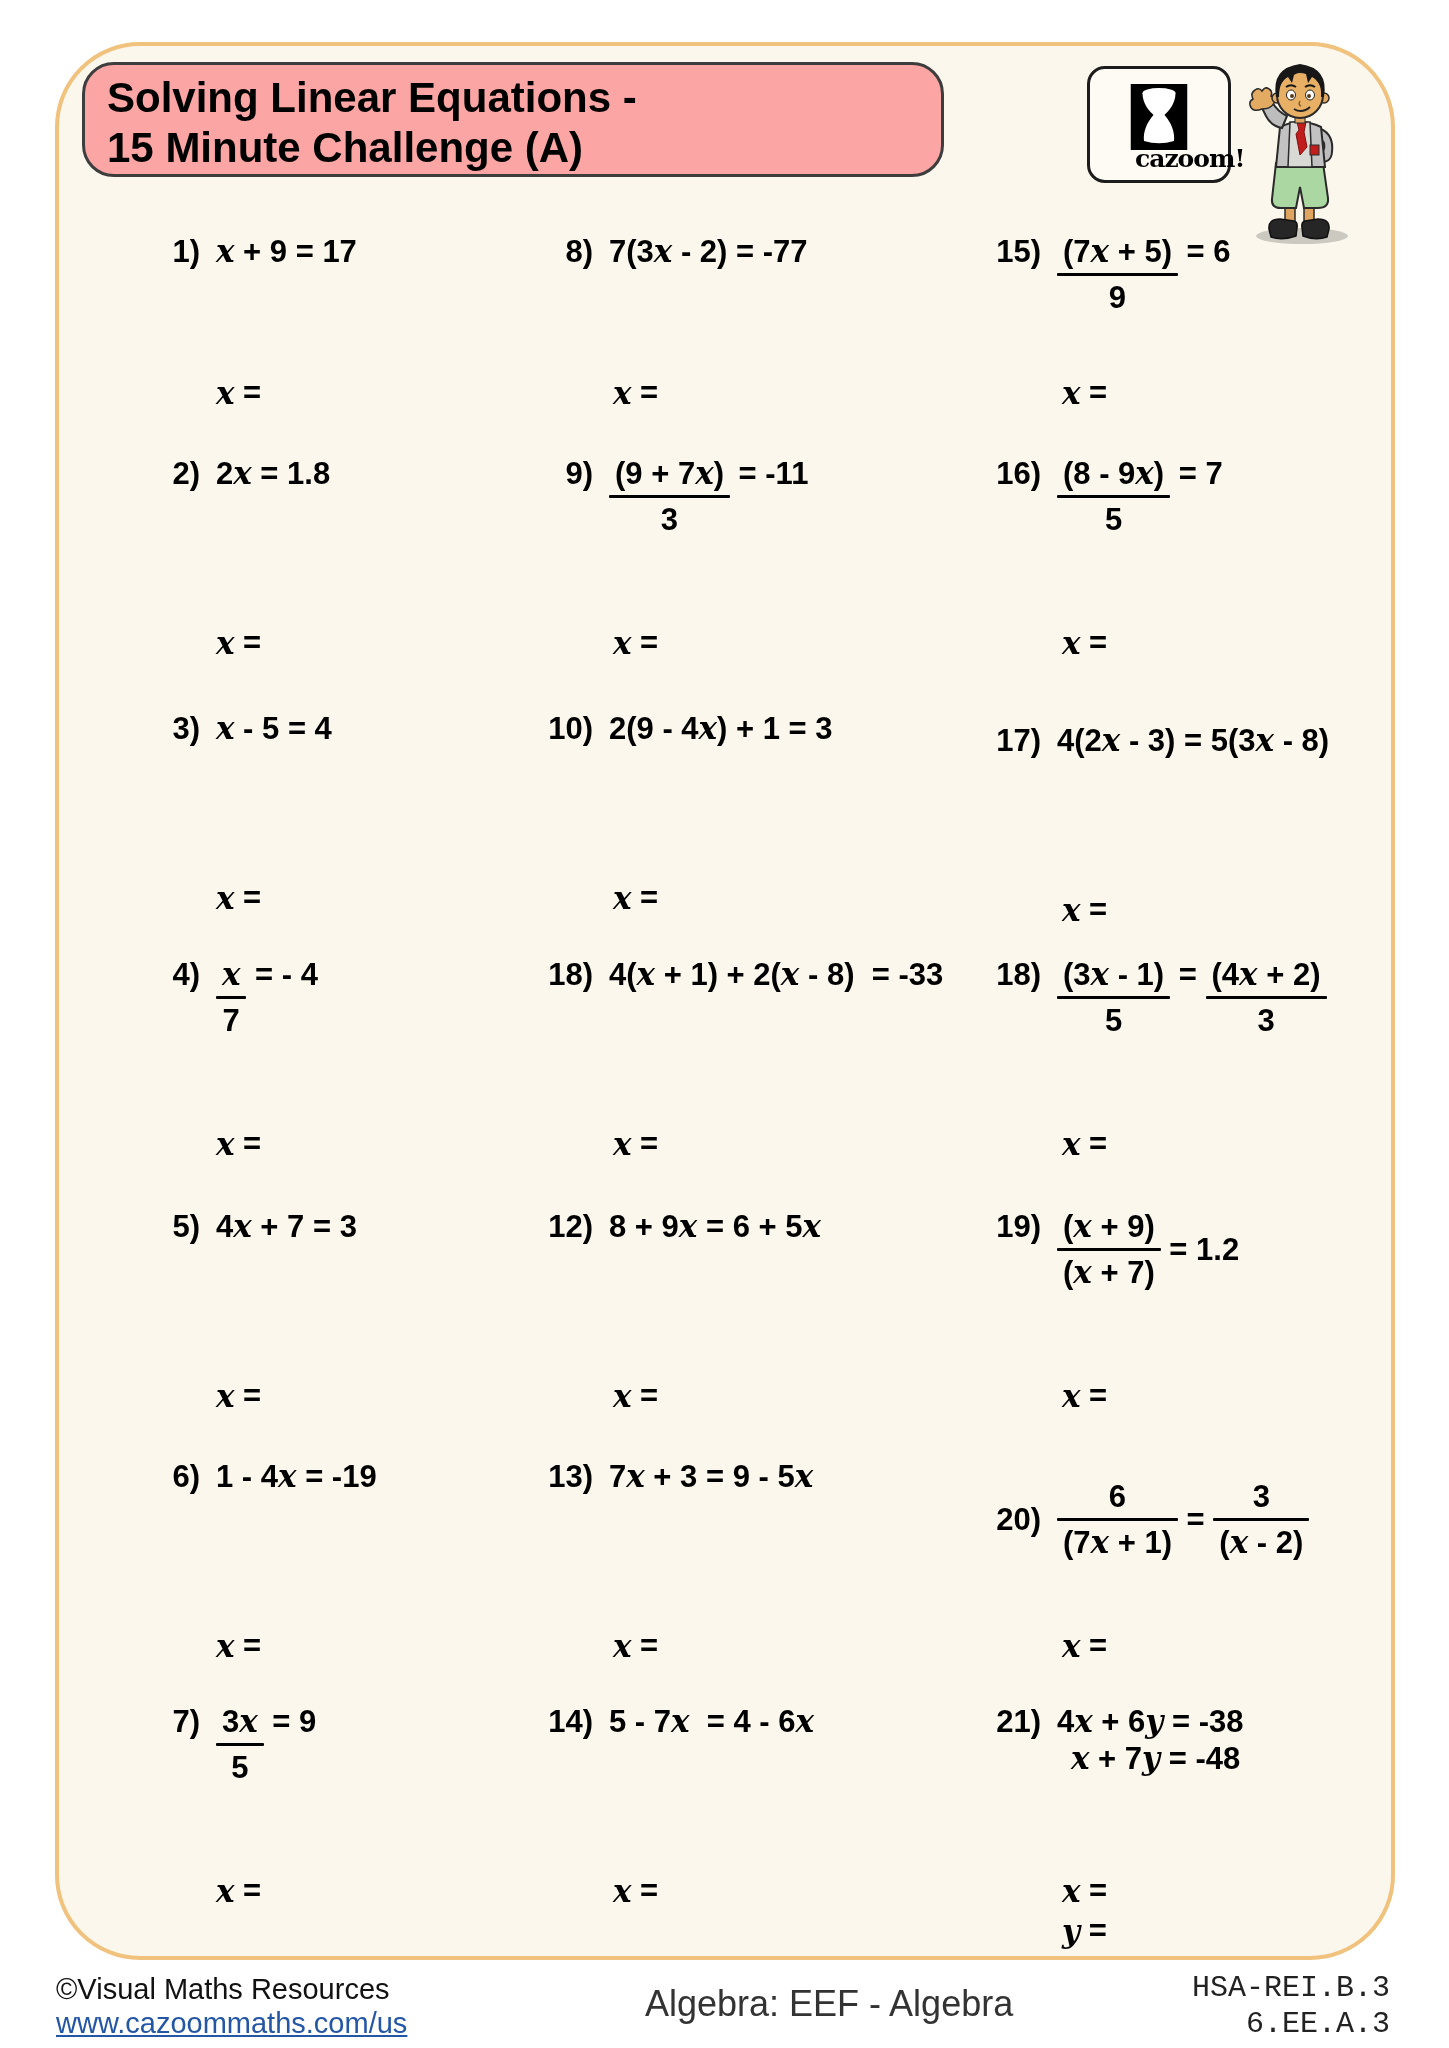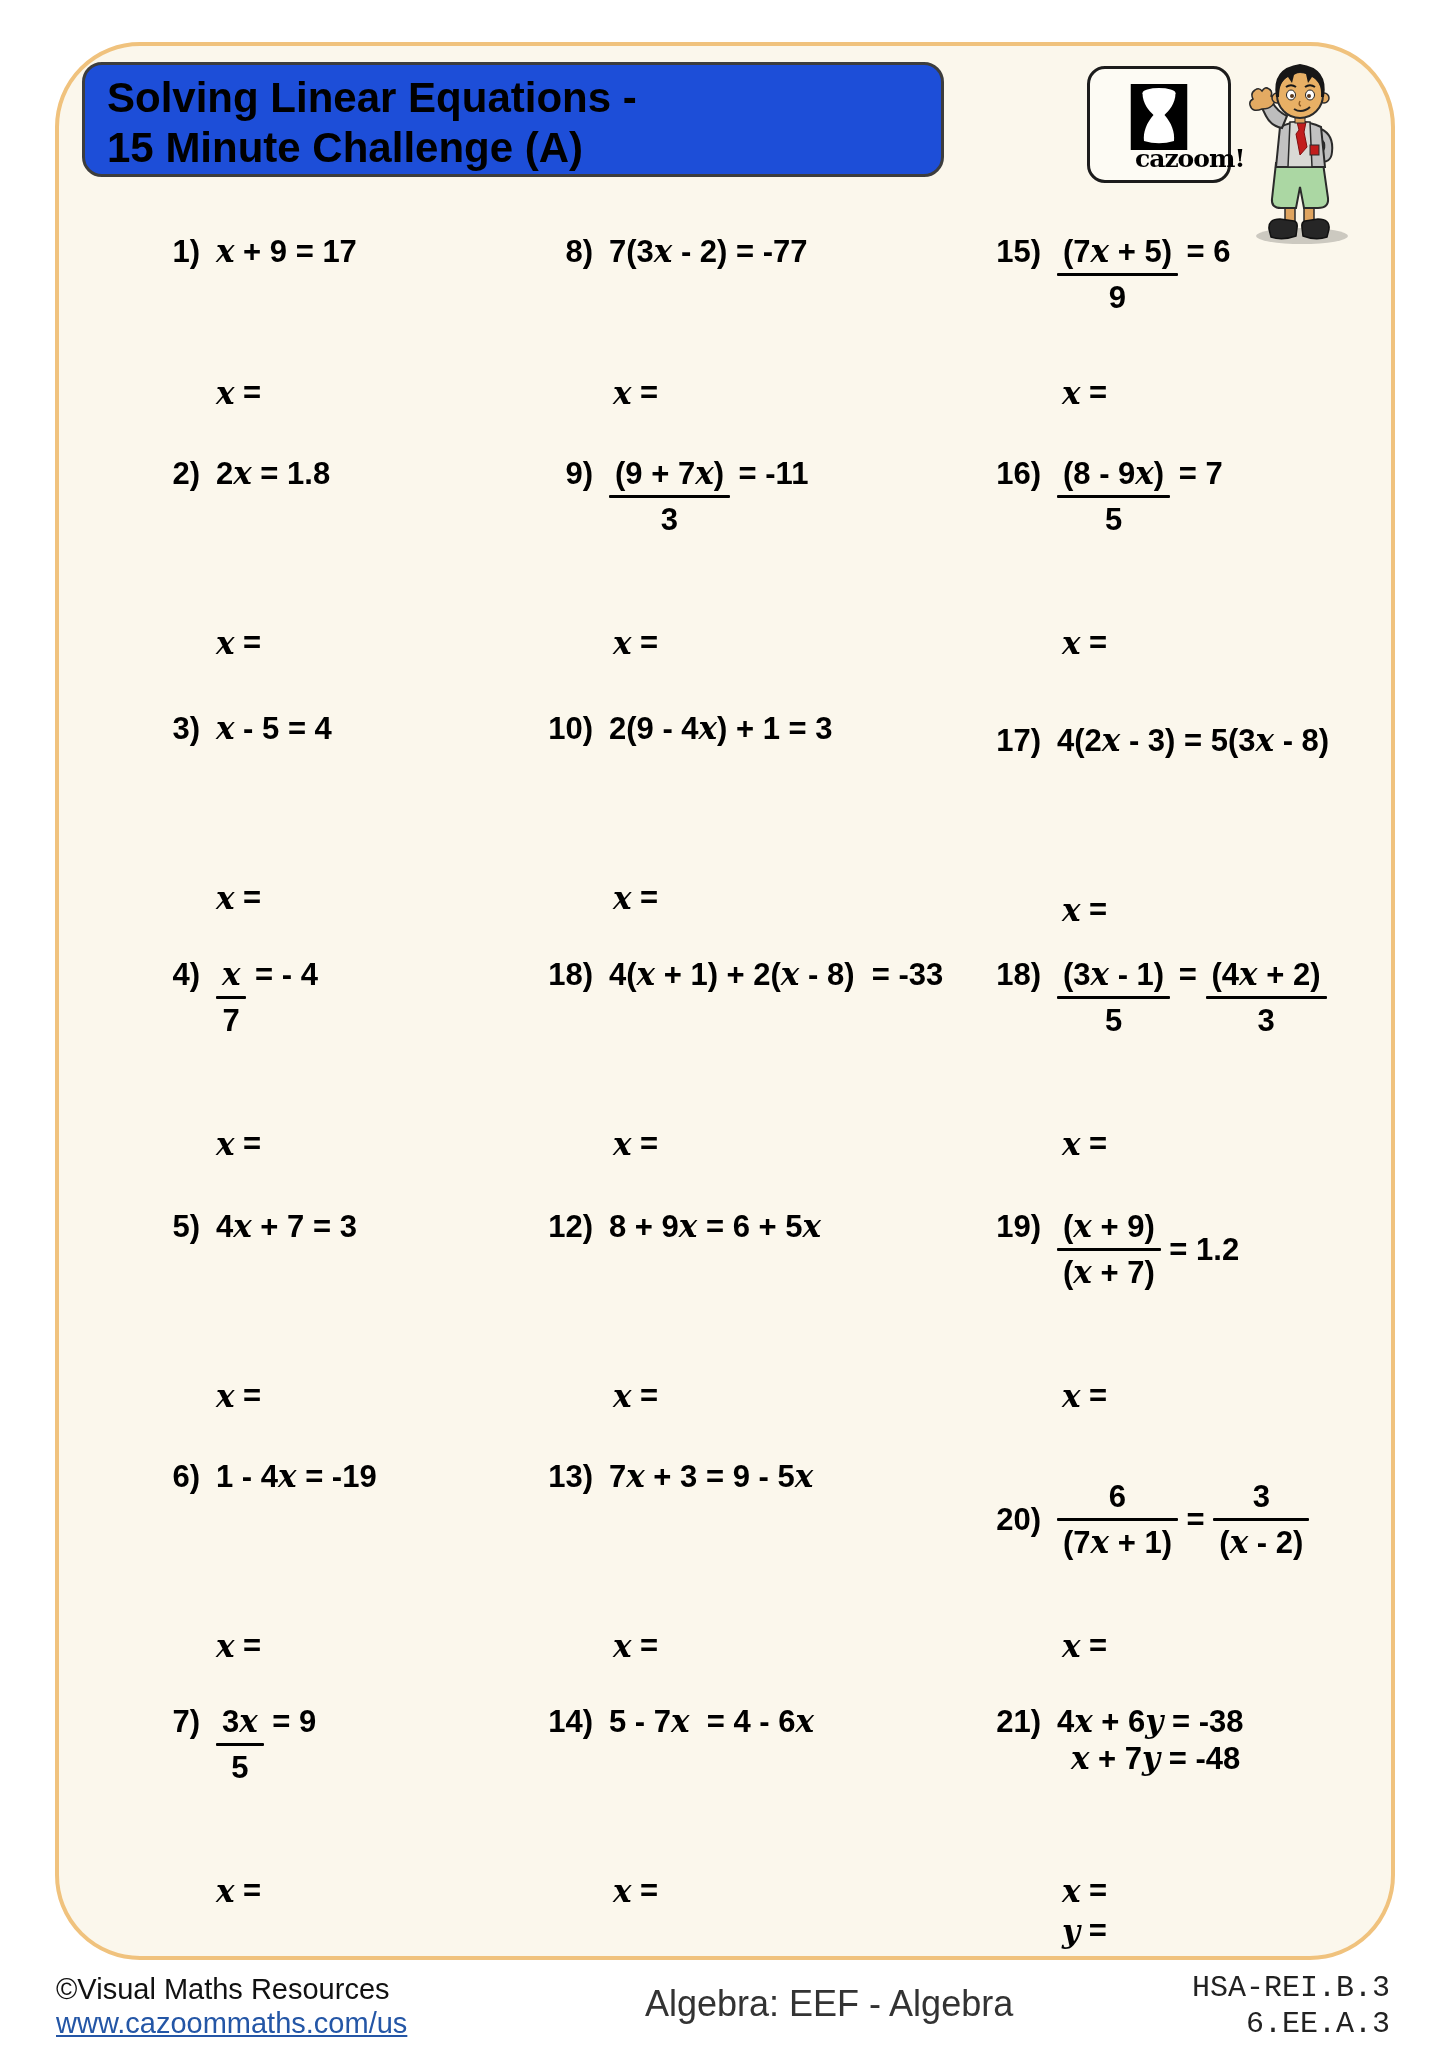--- a/index.html
+++ b/index.html
@@ -7,21 +7,21 @@
     width:1449px;height:2048px;position:relative;background:#ffffff;
     font-family:"Liberation Sans",sans-serif;color:#000;overflow:hidden;
   }
   .sheet-border{
     position:absolute;left:55px;top:42px;width:1332px;height:1910px;
     border:4px solid #F0C27D;border-radius:85px;background:#FBF7EC;
   }
   
   .title-box{
     position:absolute;left:82px;top:62px;width:856px;height:109px;
-    border:3px solid #3d3d3d;border-radius:20px;background:#1d4ed8;
+    border:3px solid #3d3d3d;border-radius:32px;background:#fca5a5;
   }
   .title-box .t-line{
     font-size:42px;font-weight:bold;line-height:50px;padding-left:22px;
   }
   .title-box .t-line:first-child{padding-top:8px;}
   
   .logo-box{
     position:absolute;left:1087px;top:66px;width:138px;height:111px;
     border:3px solid #1c1c1c;border-radius:18px;background:#FDFBF4;
   }

